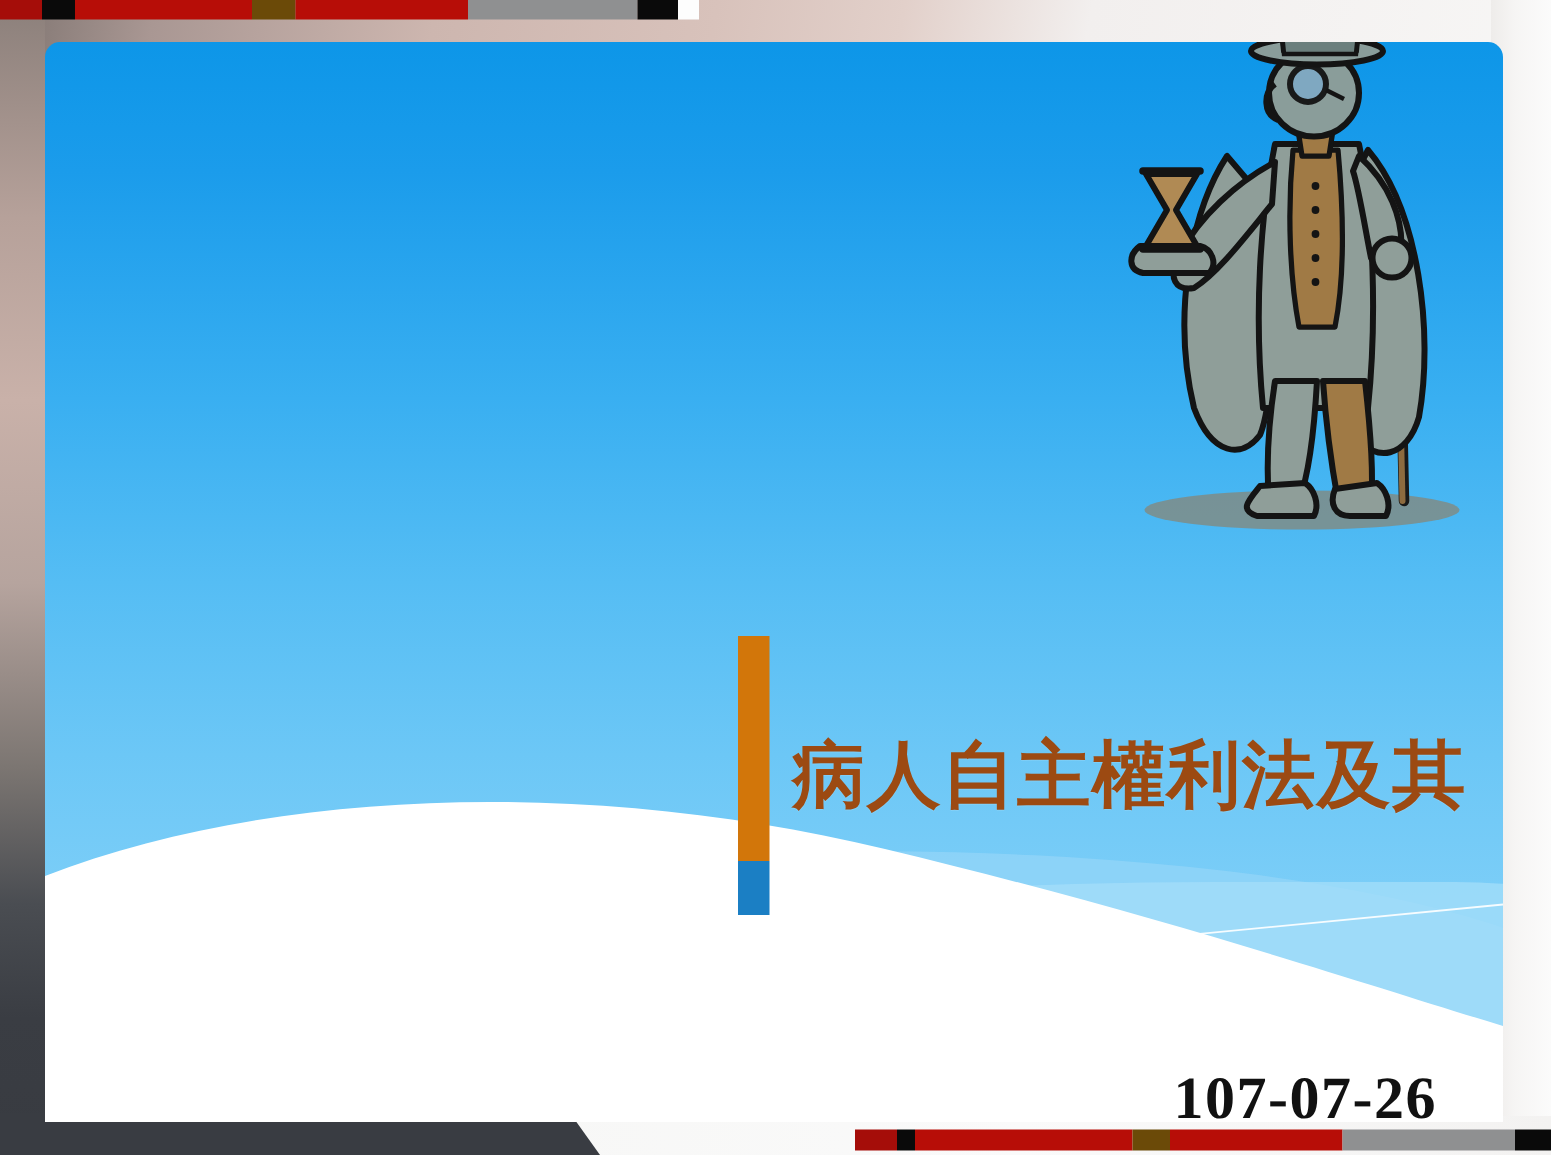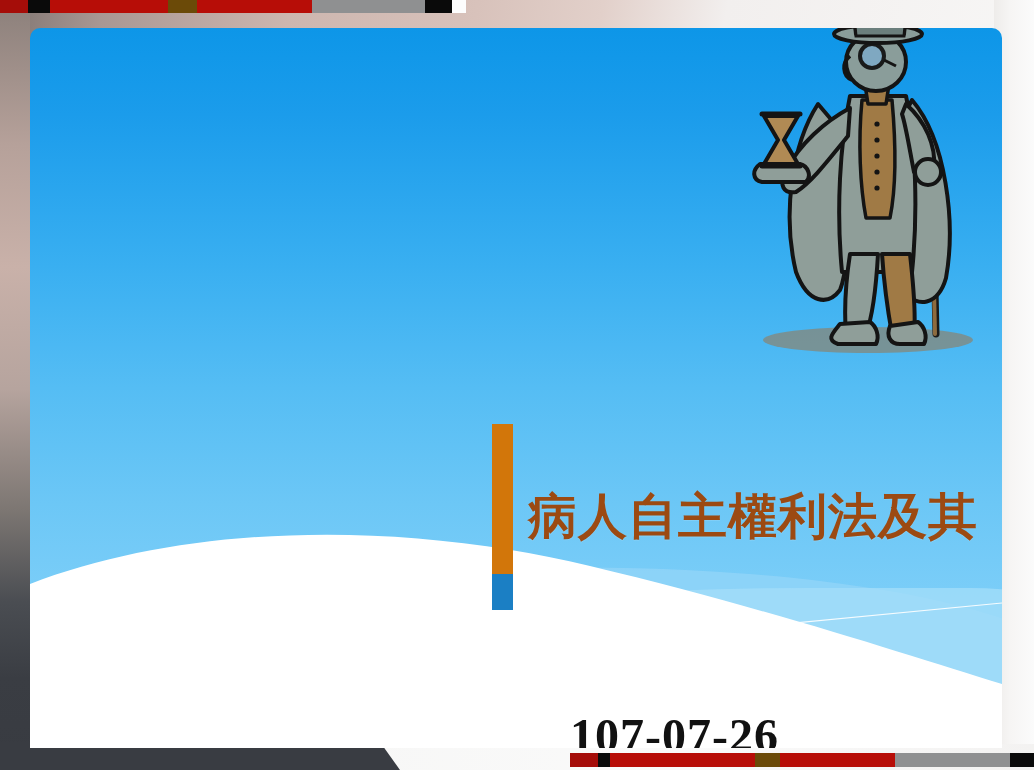--- a/index.html
+++ b/index.html
@@ -191,27 +191,27 @@
     width: 410px;
     text-align: center;
     color: #ffffff;
     font-family: "DejaVu Sans", "Liberation Sans", sans-serif;
     font-size: 33px;
     font-weight: bold;
     letter-spacing: 3px;
   }
   .subtitle-date {
     position: absolute;
-    left: 540px;
+    left: 518px;
     top: 680px;
     width: 410px;
-    text-align: left;
+    text-align: right;
     color: #111111;
     font-family: "Liberation Serif", "DejaVu Serif", serif;
-    font-size: 48px;
+    font-size: 40px;
     font-weight: bold;
     letter-spacing: 1px;
   }
 
   
   .gentleman {
     position: absolute;
     left: 670px;
     top: -24px;
     width: 320px;

